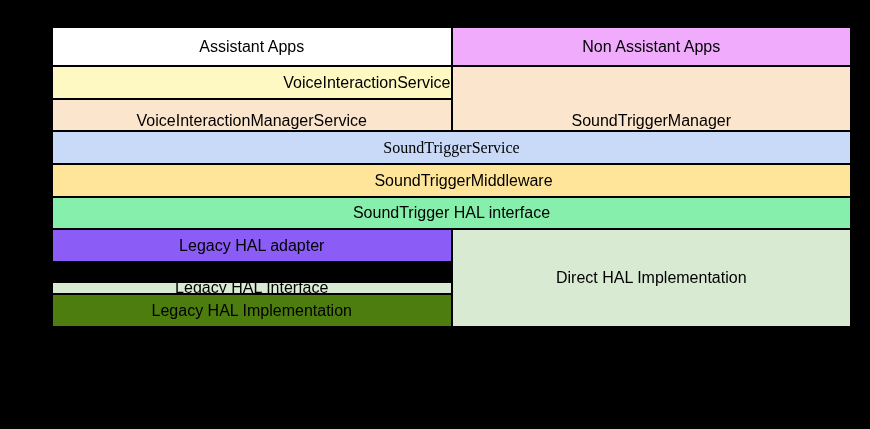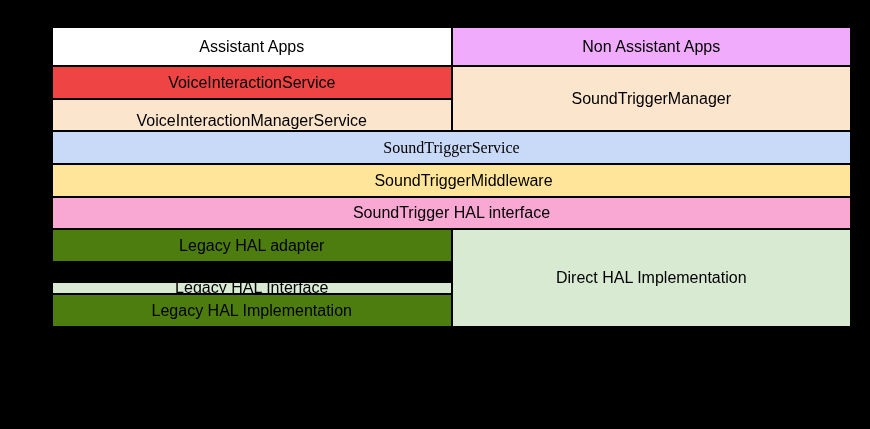--- a/index.html
+++ b/index.html
@@ -59,43 +59,43 @@
 <div class="canvas" style="background-color: rgb(0, 0, 0);">
   <div class="stack" style="background-color: rgb(0, 0, 0);">
 
     <div class="cell col1 r1" style="background-color: rgb(255, 255, 255);">
       <span>Assistant Apps</span>
     </div>
     <div class="cell col2 r1" style="background-color: #f0abfc;">
       <span>Non Assistant Apps</span>
     </div>
 
-    <div class="cell col1 r2" style="background-color: #ef4444;">
+    <div class="cell col1 r2" style="background-color: #fef9c3; justify-content: flex-end;">
       <span>VoiceInteractionService</span>
     </div>
     <div class="cell col1 r3" style="background-color: rgb(252, 229, 205); align-items: flex-end;">
       <span>VoiceInteractionManagerService</span>
     </div>
-    <div class="cell col2 r2-3" style="background-color: rgb(252, 229, 205);">
+    <div class="cell col2 r2-3" style="background-color: rgb(252, 229, 205); align-items: flex-end;">
       <span>SoundTriggerManager</span>
     </div>
 
     <div class="cell cols-all r4" style="background-color: rgb(201, 218, 248); font-family: Liberation Serif, serif;">
       <span>SoundTriggerService</span>
     </div>
 
     <div class="cell cols-all r5" style="background-color: rgb(255, 229, 153);">
       <span>SoundTriggerMiddleware</span>
     </div>
 
-    <div class="cell cols-all r6" style="background-color: #f9a8d4;">
+    <div class="cell cols-all r6" style="background-color: #86efac;">
       <span>SoundTrigger HAL interface</span>
     </div>
 
-    <div class="cell col1 r7" style="background-color: #4d7c0f;">
+    <div class="cell col1 r7" style="background-color: #8b5cf6;">
       <span>Legacy HAL adapter</span>
     </div>
     <div class="cell col1 r8" style="background-color: rgb(217, 234, 211); margin-top: 20px;">
       <span>Legacy HAL Interface</span>
     </div>
     <div class="cell col1 r9" style="background-color: #4d7c0f;">
       <span>Legacy HAL Implementation</span>
     </div>
     <div class="cell col2 r7-9" style="background-color: rgb(217, 234, 211);">
       <span>Direct HAL Implementation</span>

